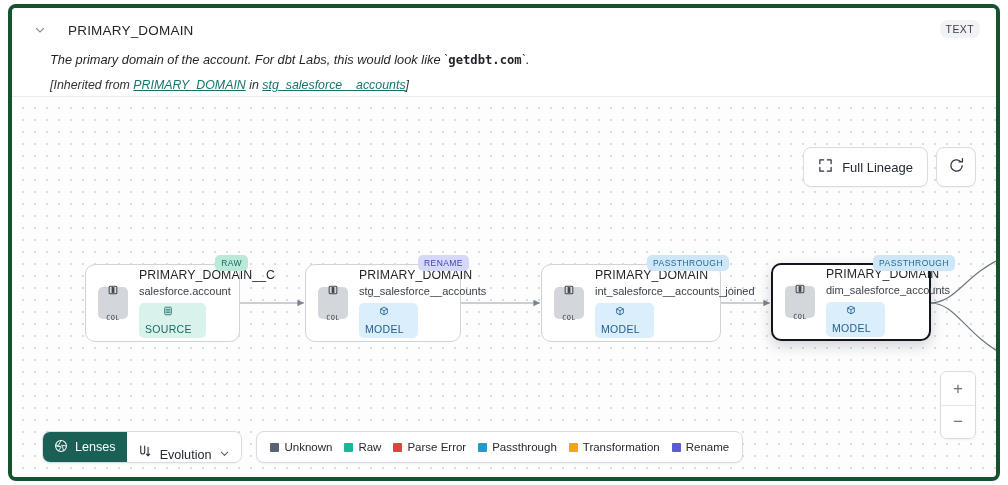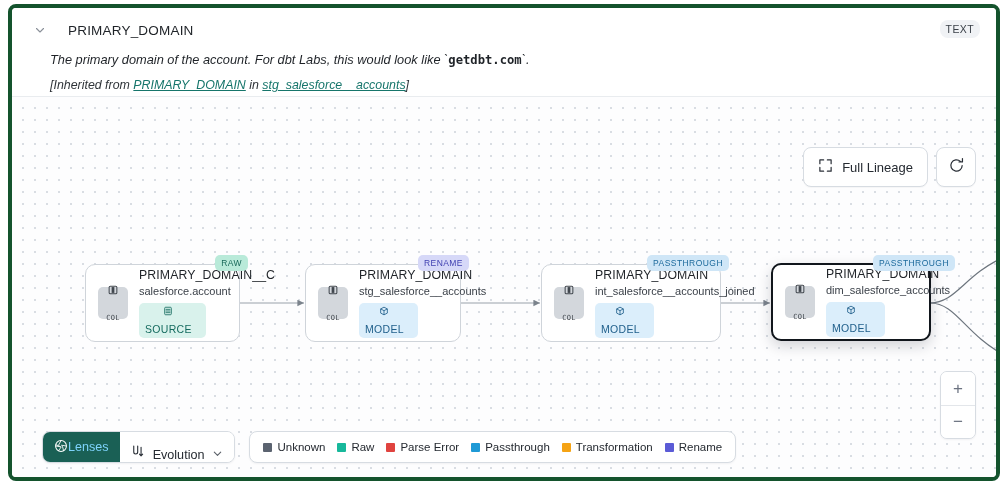--- a/index.html
+++ b/index.html
@@ -231,22 +231,22 @@
     display: flex;
     border: 1px solid #d7dce2;
     border-radius: 8px;
     overflow: hidden;
     background: #ffffff;
     box-shadow: 0 1px 2px rgba(16,24,40,.05);
     height: 32px;
   }
   .lens-btn {
     background: #1a6055;
-    color: #7dd3fc;
-    display: flex; align-items: center; 
+    color: #ffffff;
+    display: flex; align-items: center; gap: 7px;
     padding: 0 11px;
     font-size: 12.6px;
     cursor: pointer;
   }
   .evo-btn {
     background: #ffffff;
     color: #252a31;
     display: flex; align-items: flex-end; gap: 8px;
     padding: 0 11px 0 10px;
     font-size: 12.6px;

